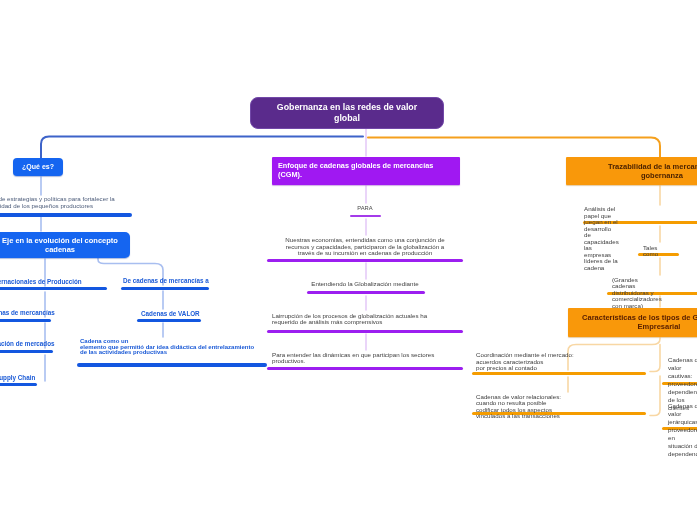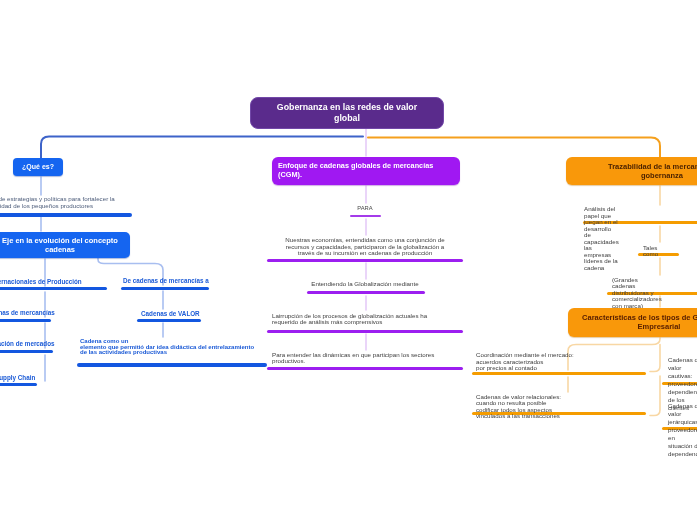--- a/index.html
+++ b/index.html
@@ -3,21 +3,21 @@
 <meta charset="utf-8">
 <style>
   html,body{margin:0;padding:0;}
   body{width:697px;height:520px;position:relative;overflow:hidden;background:#ffffff;
        font-family:"Liberation Sans","DejaVu Sans",sans-serif;}
   #canvas{position:absolute;inset:0;width:577px;height:520px;}
   svg.lines{position:absolute;left:0;top:0;z-index:0;}
   .node{position:absolute;white-space:pre-line;z-index:2;}
   .body-t{font-size:6.2px;line-height:6.5px;color:#3d3d3d;}
   .blue-t{font-size:6.3px;line-height:6.6px;color:#1b5ad6;font-weight:bold;}
-  .box{position:absolute;z-index:2;border-radius:6px;color:#fff;font-weight:bold;
+  .box{position:absolute;z-index:2;border-radius:1px;color:#fff;font-weight:bold;
        text-align:center;white-space:pre-line;box-sizing:border-box;}
   .box.blue{background:#1565F0;box-shadow:0 1px 1px rgba(20,60,160,.35);}
   .box.violet{background:#A018F2;text-align:left;box-shadow:0 1px 1px rgba(120,20,180,.35);}
   .box.orange{background:#F9980A;color:#4d2300;box-shadow:0 1px 1px rgba(180,110,0,.35);}
   .bar{position:absolute;height:3.3px;border-radius:2px;z-index:1;}
   .bar.blue{background:#1357E0;}
   .bar.purple{background:#9C1FF0;}
   .bar.orange{background:#F59C00;}
   .ctr{text-align:center;}
 </style>

